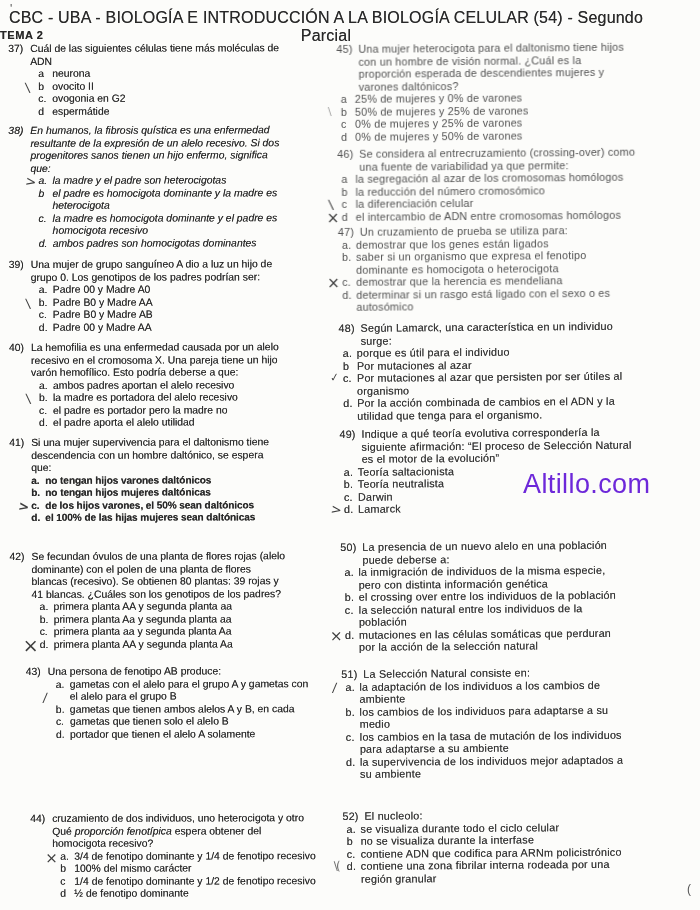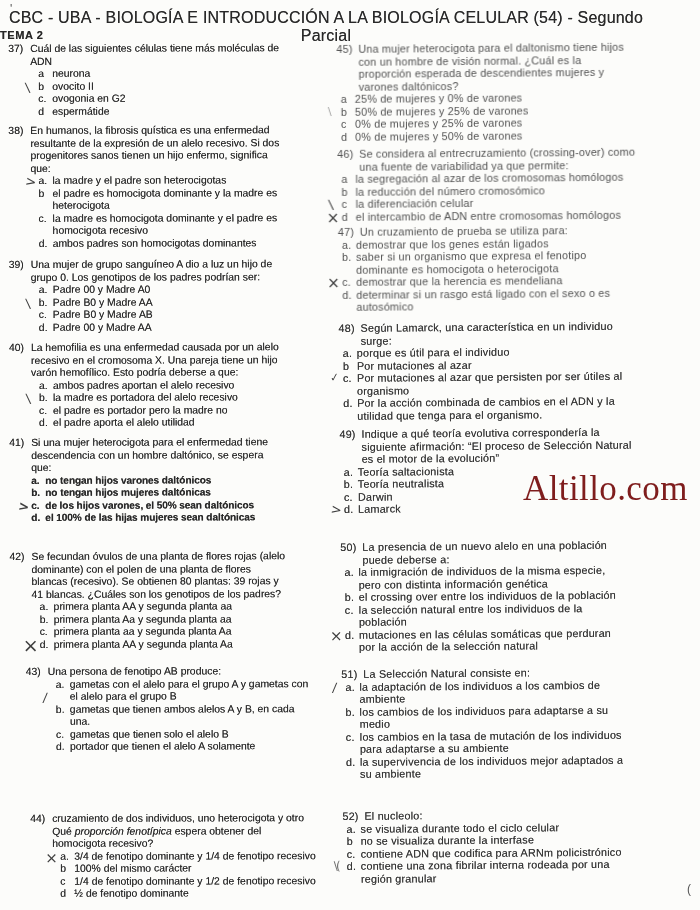--- a/index.html
+++ b/index.html
@@ -31,22 +31,22 @@
         font-family:"DejaVu Sans",sans-serif;text-shadow:none}
   .m-bigx{font-size:19px;left:-17px;top:-5px}
   .m-cross{font-size:15px;left:-15px;top:-2px}
   .m-chevron{transform:rotate(10deg)}
   .m-slash{font-size:13px;transform:rotate(6deg)}
   .m-backslash{transform:rotate(-8deg)}
   .m-faintbs{opacity:.5;font-size:11px}
   .m-tick{font-size:11px;transform:rotate(-8deg)}
   .m-paren{letter-spacing:-2px;font-size:12px;opacity:.75}
   .faint{color:#525252;filter:blur(.35px);text-shadow:none}
-  .watermark{position:absolute;left:523px;top:469px;font-size:35px;color:#7f1d1d;
-             letter-spacing:.4px;font-family:Liberation Serif, serif}
+  .watermark{position:absolute;left:523px;top:469px;font-size:27px;color:#6d28d9;
+             letter-spacing:.4px;font-family:Liberation Sans, sans-serif}
   .artifact{position:absolute;color:#555;font-size:12px}
 </style>
 </head>
 <body>
 
 <div class="page">
   <div class="title print">CBC - UBA - BIOLOGÍA E INTRODUCCIÓN A LA BIOLOGÍA CELULAR  (54) -  Segundo Parcial</div>
   <div class="subtitle print">TEMA 2</div>
   <div id="col-left" class="column print">
       <article class="question" style="top: 43px;">
@@ -78,21 +78,21 @@
             </div>
           </div>
           <div class="option">
             <span class="letter">d</span>
             <div class="opt-lines">
               <div class="line">espermátide</div>
             </div>
           </div>
         </div>
       </article>
-      <article class="question" style="top: 125px;">
+      <article class="question" style="top: 125px; font-style: italic;">
         <div class="qrow">
           <span class="qnum">38)</span>
           <div class="stem">
             <div class="line">En humanos, la fibrosis quística es una enfermedad</div>
             <div class="line">resultante de la expresión de un alelo recesivo. Si dos</div>
             <div class="line">progenitores sanos tienen un hijo enfermo, significa</div>
             <div class="line">que:</div>
           </div>
         </div>
         <div class="options">
@@ -195,21 +195,21 @@
             <div class="opt-lines">
               <div class="line">el padre aporta el alelo utilidad</div>
             </div>
           </div>
         </div>
       </article>
       <article class="question" style="top: 437px;">
         <div class="qrow">
           <span class="qnum">41)</span>
           <div class="stem">
-            <div class="line">Si una mujer heterocigota para el enfermedad tiene</div>
+            <div class="line">Si una mujer supervivencia para el daltonismo tiene</div>
             <div class="line">descendencia con un hombre daltónico, se espera</div>
             <div class="line">que:</div>
           </div>
         </div>
         <div class="options dense">
           <div class="option">
             <span class="letter">a.</span>
             <div class="opt-lines">
               <div class="line">no tengan hijos varones daltónicos</div>
             </div>
@@ -286,21 +286,20 @@
             <span class="letter">a.</span>
             <div class="opt-lines">
               <div class="line">gametas con el alelo para el grupo A y gametas con</div>
               <div class="line">el alelo para el grupo B</div>
             </div>
           </div>
           <div class="option">
             <span class="letter">b.</span>
             <div class="opt-lines">
               <div class="line">gametas que tienen ambos alelos A y B, en cada</div>
-              <div class="line">una.</div>
             </div>
           </div>
           <div class="option">
             <span class="letter">c.</span>
             <div class="opt-lines">
               <div class="line">gametas que tienen solo el alelo B</div>
             </div>
           </div>
           <div class="option">
             <span class="letter">d.</span>

